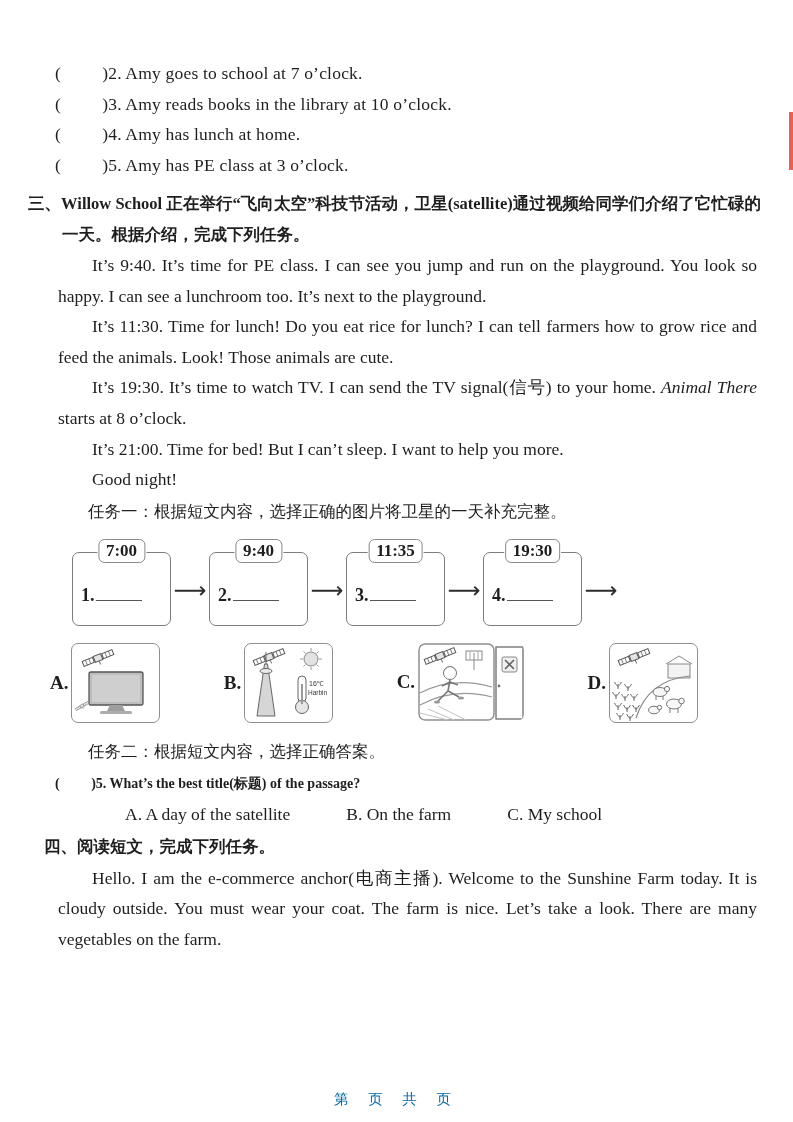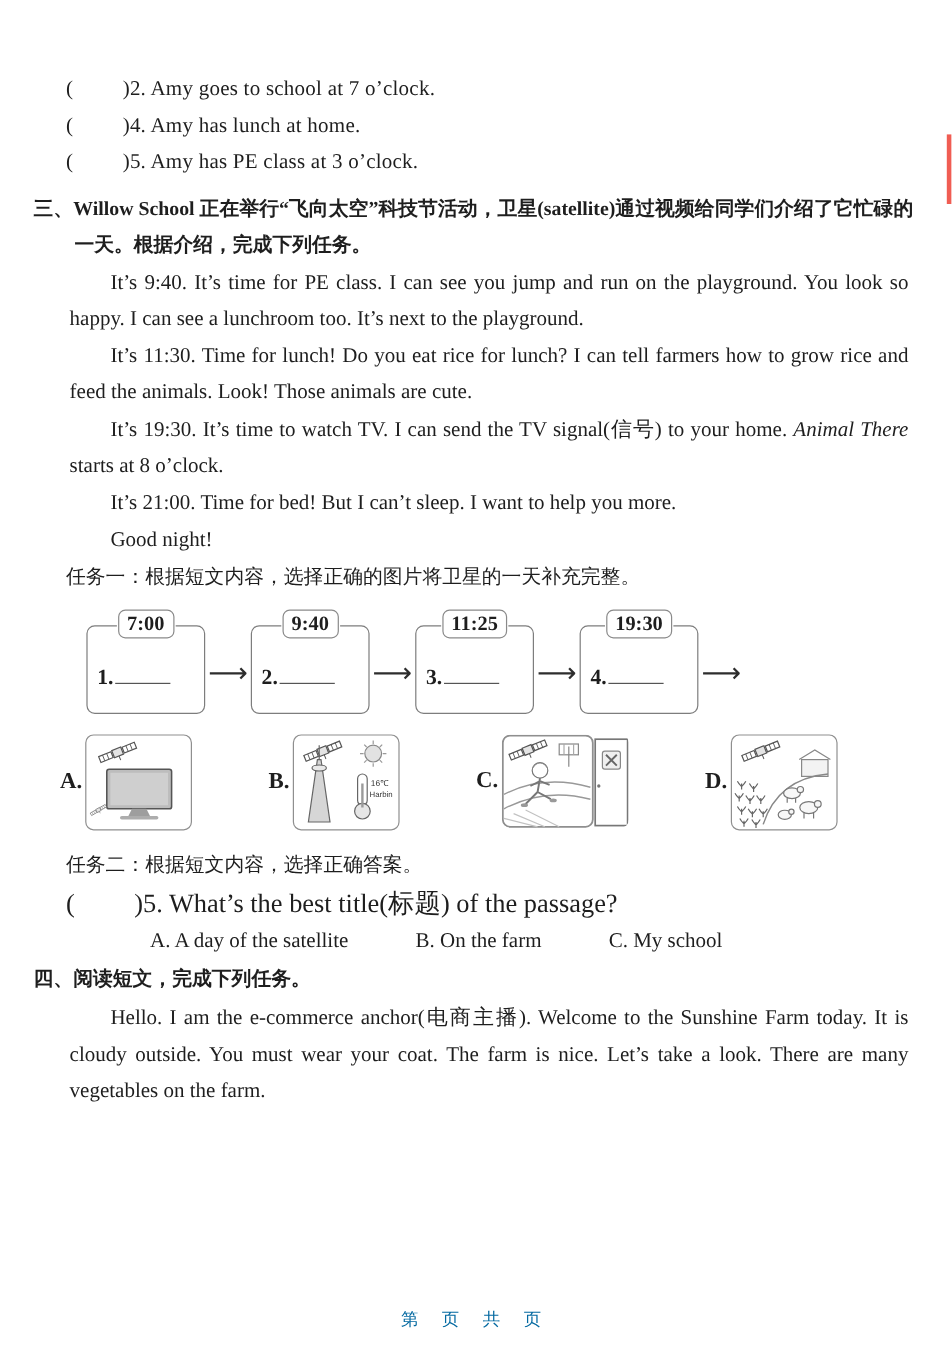--- a/index.html
+++ b/index.html
@@ -10,43 +10,43 @@
   .page{position:absolute;inset:0;}
   .red-mark{position:absolute;right:0;top:112px;width:4px;height:58px;background:#ee4b40;opacity:.9;}
 
   .quiz{margin:58px 35px 0 55px;}
   .quiz-line{font-size:17.5px;line-height:30.5px;letter-spacing:.2px;}
 
   .s3-heading{margin:9px 32px 0 28px;font-size:16.5px;line-height:30.5px;font-weight:bold;
     padding-left:34px;text-indent:-34px;text-align:justify;}
   .para{margin:0 36px 0 58px;font-size:17.5px;line-height:30.6px;text-align:justify;text-indent:34px;}
   .para.single{text-align:left;}
-  .task-label{margin:2px 0 0 55px;font-size:16.5px;line-height:30px;}
+  .task-label{margin:2px 0 0 88px;font-size:16.5px;line-height:30px;}
 
   .timeline{display:flex;align-items:center;margin:25px 0 0 72px;}
   .tbox{width:97px;height:72px;border:1.6px solid #7d7d7d;border-radius:7px;position:relative;background:#fff;flex:0 0 auto;}
   .tab{position:absolute;top:-14px;left:50%;transform:translateX(-50%);background:#fff;
     border:1.5px solid #8a8a8a;border-radius:6px;padding:0 7px;font-weight:bold;font-size:17px;
     line-height:22px;white-space:nowrap;box-shadow:0 0 0 1px #fff;}
   .blank-row{margin:32px 0 0 8px;font-size:18px;font-weight:bold;}
   .blank-line{display:inline-block;width:46px;border-bottom:1.6px solid #555;height:13px;margin-left:1px;}
   .arrow{width:38px;text-align:center;font-size:23px;color:#2d2d2d;flex:0 0 auto;margin-top:4px;}
   .scene{position:absolute;inset:0;width:100%;height:100%;}
 
   .options-row{display:flex;justify-content:space-between;width:648px;margin:17px 0 0 50px;align-items:flex-start;}
   .opt{display:flex;align-items:center;}
   .opt-label{font-size:19px;font-weight:bold;margin-right:3px;}
   .opt-box{width:87px;height:78px;border:1.5px solid #8f8f8f;border-radius:7px;background:#fff;overflow:hidden;}
   .opt-box.noborder{border:none;width:106px;}
   .opt-box svg{width:100%;height:100%;display:block;}
 
-  .q5-line{margin:1px 0 0 55px;font-size:22px;line-height:31px;}
+  .q5-line{margin:1px 0 0 55px;font-size:14px;line-height:31px;font-weight:bold;}
   .choices-row{display:flex;gap:56px;margin:0 0 0 125px;font-size:17.5px;line-height:31px;}
 
-  .s4-heading{margin:1px 0 0 28px;font-size:16.5px;line-height:32px;font-weight:bold;}
+  .s4-heading{margin:1px 0 0 44px;font-size:16.5px;line-height:32px;font-weight:bold;}
   .footer{position:absolute;bottom:13px;left:0;right:0;text-align:center;font-size:14.5px;letter-spacing:8px;color:#0369a1;}
   .hidden-defs{position:absolute;width:0;height:0;overflow:hidden;}
   svg text{font-family:"Liberation Sans", sans-serif;}
 </style>
 </head>
 <body>
 
 <svg class="hidden-defs" aria-hidden="true">
   <defs>
     <g id="sat" stroke="#555" stroke-width="1" fill="#fff">
@@ -63,20 +63,21 @@
       <path d="M0 5 L0 0 M0 2.5 C-1.5 1 -2.5 0 -3.5 -2 M0 2.5 C1.5 1 2.5 0 3.5 -2"></path>
     </g>
   </defs>
 </svg>
 
 <div class="page">
   <div class="red-mark"></div>
 
   <div class="quiz">
     <div class="quiz-line">(&nbsp;&nbsp;&nbsp;&nbsp;&nbsp;&nbsp;&nbsp;&nbsp;&nbsp;)2. Amy goes to school at 7 o’clock.</div>
+    <div class="quiz-line">(&nbsp;&nbsp;&nbsp;&nbsp;&nbsp;&nbsp;&nbsp;&nbsp;&nbsp;)3. Amy reads books in the library at 10 o’clock.</div>
     <div class="quiz-line">(&nbsp;&nbsp;&nbsp;&nbsp;&nbsp;&nbsp;&nbsp;&nbsp;&nbsp;)4. Amy has lunch at home.</div>
     <div class="quiz-line">(&nbsp;&nbsp;&nbsp;&nbsp;&nbsp;&nbsp;&nbsp;&nbsp;&nbsp;)5. Amy has PE class at 3 o’clock.</div>
   </div>
 
   <div class="s3-heading">三、Willow School 正在举行“飞向太空”科技节活动，卫星(satellite)通过视频给同学们介绍了它忙碌的一天。根据介绍，完成下列任务。</div>
 
   <div class="para">It’s 9:40. It’s time for PE class. I can see you jump and run on the playground. You look so happy. I can see a lunchroom too. It’s next to the playground.</div>
   <div class="para">It’s 11:30. Time for lunch! Do you eat rice for lunch? I can tell farmers how to grow rice and feed the animals. Look! Those animals are cute.</div>
   <div class="para"><span>It’s 19:30. It’s time to watch TV. I can send the TV signal(信号) to your home. </span><i>Animal There</i><span> starts at 8 o’clock.</span></div>
   <div class="para single">It’s 21:00. Time for bed! But I can’t sleep. I want to help you more.</div>
@@ -89,21 +90,21 @@
       <div class="tab">7:00</div>
       <div class="blank-row"><span>1.</span><span class="blank-line"></span></div>
     </div>
     <div class="arrow">⟶</div>
     <div class="tbox">
       <div class="tab">9:40</div>
       <div class="blank-row"><span>2.</span><span class="blank-line"></span></div>
     </div>
     <div class="arrow">⟶</div>
     <div class="tbox">
-      <div class="tab">11:25</div>
+      <div class="tab">11:35</div>
       <div class="blank-row"><span>3.</span><span class="blank-line"></span></div>
     </div>
     <div class="arrow">⟶</div>
     <div class="tbox">
       <div class="tab">19:30</div>
       <div class="blank-row"><span>4.</span><span class="blank-line"></span></div>
     </div>
     <div class="arrow">⟶</div>
   </div>
 

